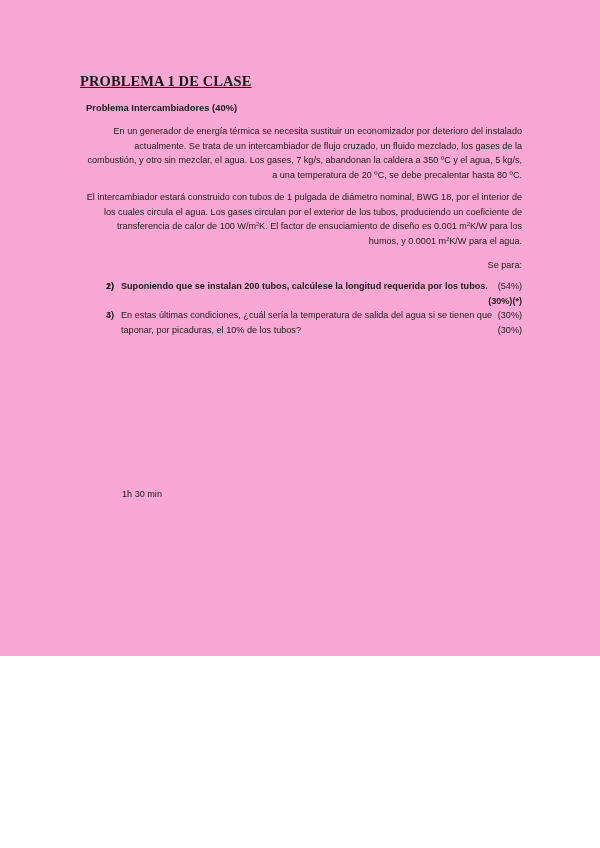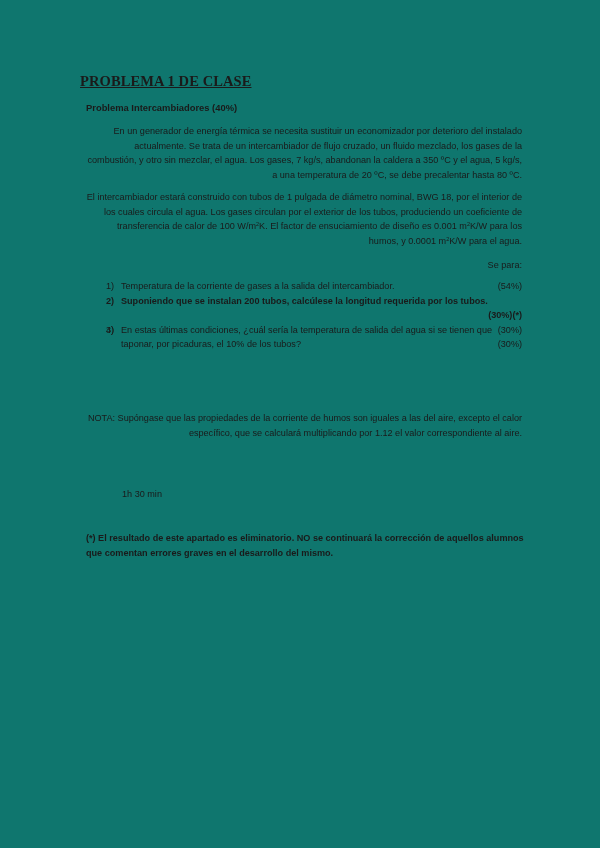--- a/index.html
+++ b/index.html
@@ -10,22 +10,22 @@
     body {
       width: 600px;
       height: 848px;
       position: relative;
       overflow: hidden;
       color: #111111;
     }
     .page {
       position: absolute;
       left: 0; top: 0;
-      width: 600px; height: 848px;
-      background: #0f766e;
+      width: 600px; height: 656px;
+      background: #f9a8d4;
     }
     .title {
       position: absolute;
       left: 80px;
       top: 73px;
       font-family: "Liberation Serif", serif;
       font-weight: bold;
       font-size: 14.5px;
       text-decoration: underline;
       letter-spacing: 0.1px;
@@ -112,37 +112,34 @@
   <div class="para p1 body-text">En un generador de energía térmica se necesita sustituir un economizador por deterioro del instalado actualmente. Se trata de un intercambiador de flujo cruzado, un fluido mezclado, los gases de la combustión, y otro sin mezclar, el agua. Los gases, 7 kg/s, abandonan la caldera a 350 ºC y el agua, 5 kg/s, a una temperatura de 20 ºC, se debe precalentar hasta 80 ºC.</div>
 
   <div class="para p2 body-text"><span>El intercambiador estará construido con tubos de 1 pulgada de diámetro nominal, BWG 18, por el interior de los cuales circula el agua. Los gases circulan por el exterior de los tubos, produciendo un coeficiente de transferencia de calor de 100 W/m</span><sup>2</sup><span>K. El factor de ensuciamiento de diseño es 0.001 m</span><sup>2</sup><span>K/W para los humos, y 0.0001 m</span><sup>2</sup><span>K/W para el agua.</span></div>
 
   <div class="para sepide body-text">Se para:</div>
 
   <div class="list body-text">
     <div class="item">
       <span class="num">1)</span>
       <span class="pct">(54%)</span>
-      <span>Temperatura de la corriente de gases a la salida del intercambiador.</span>
     </div>
     <div class="item bold">
       <span class="num">2)</span>
       <span>Suponiendo que se instalan 200 tubos, calcúlese la longitud requerida por los tubos.</span>
       <div class="pct-line">(30%)(*)</div>
     </div>
     <div class="item">
       <span class="num">3)</span>
       <span class="pct">(30%)</span>
     </div>
     <div class="item">
       <span class="num">4)</span>
       <span>En estas últimas condiciones, ¿cuál sería la temperatura de salida del agua si se tienen que taponar, por picaduras, el 10% de los tubos?</span>
       <span class="pct">(30%)</span>
     </div>
   </div>
 
-  <div class="para nota body-text">NOTA: Supóngase que las propiedades de la corriente de humos son iguales a las del aire, excepto el calor específico, que se calculará multiplicando por 1.12 el valor correspondiente al aire.</div>
 
   <div class="time body-text">1h 30 min</div>
 
-  <div class="footnote body-text">(*) El resultado de este apartado es eliminatorio. NO se continuará la corrección de aquellos alumnos que comentan errores graves en el desarrollo del mismo.</div>
 
 </div>
 
 </body></html>

